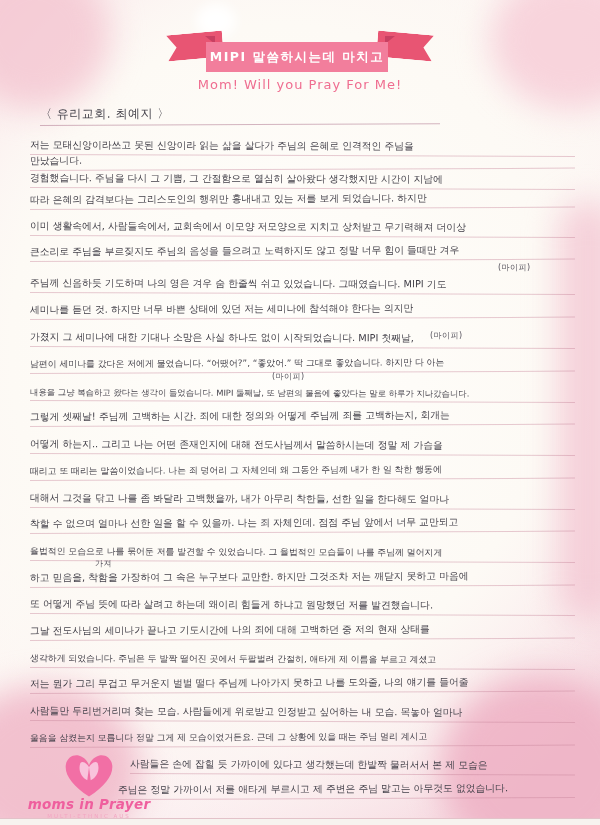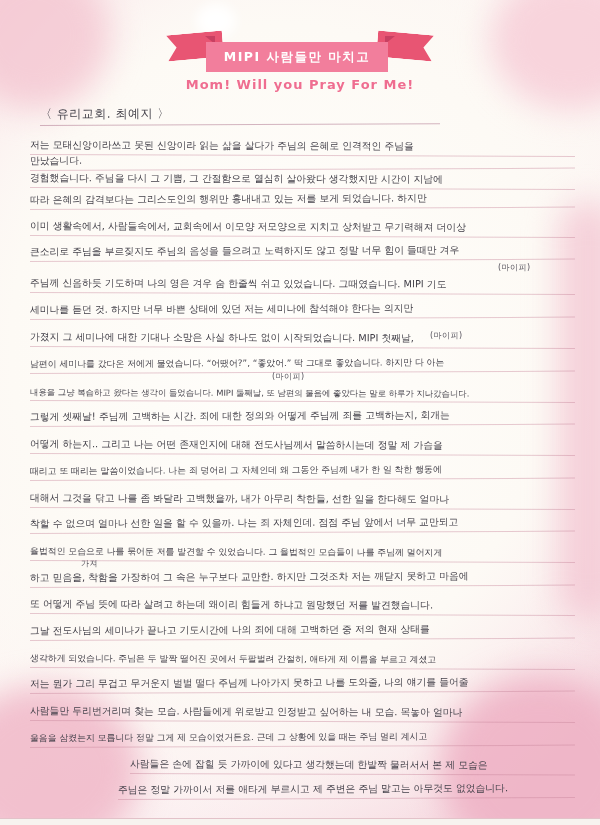--- a/index.html
+++ b/index.html
@@ -25,21 +25,21 @@
   .fold{position:absolute;width:10px;height:8px;background:#c84062;}
   .fold.l{left:205px;top:36px;clip-path:polygon(0 0,100% 100%,100% 0);}
   .fold.r{left:385px;top:36px;clip-path:polygon(0 0,0 100%,100% 0);}
   .band{
     position:absolute;left:206px;top:42px;width:182px;height:30px;background:#f27e9c;
     color:#fff;font-size:12.5px;font-weight:bold;letter-spacing:1.5px;
     display:flex;align-items:center;justify-content:center;white-space:nowrap;
   }
   .subtitle{
     position:absolute;left:150px;top:77px;width:300px;text-align:center;
-    color:#ef6d90;font-size:13px;font-weight:bold;letter-spacing:1px;white-space:nowrap;
+    color:#ef6d90;font-size:13px;font-weight:normal;letter-spacing:1px;white-space:nowrap;
   }
 
   
   .hline{
     position:absolute;left:30px;width:545px;height:22px;
     display:flex;align-items:flex-end;padding-bottom:2px;box-sizing:border-box;
     font-size:9.8px;color:#413f48;white-space:nowrap;overflow:visible;
     border-bottom:1px solid rgba(197,130,152,.42);
     transform-origin:left bottom;
   }
@@ -71,21 +71,21 @@
   <div class="glow tr"></div>
   <div class="glow bl"></div>
   <div class="glow br"></div>
   <div class="glow redge"></div>
   <div class="glow bokeh"></div>
 
   <div class="tail left"></div>
   <div class="tail right"></div>
   <div class="fold l"></div>
   <div class="fold r"></div>
-  <div class="band">MIPI 사람들만 마치고</div>
+  <div class="band">MIPI 말씀하시는데 마치고</div>
   <div class="subtitle">Mom! Will you Pray For Me!</div>
 
   <div class="hline heading" style="top:104px;left:40px;width:400px">〈 유리교회. 최예지 〉</div>
 
   <div class="hline" style="top:133px">저는 모태신앙이라쓰고 못된 신앙이라 읽는 삶을 살다가 주님의 은혜로 인격적인 주님을</div>
   <div class="hline" style="top:149px">만났습니다.</div>
   <div class="hline" style="top:166px">경험했습니다. 주님을 다시 그 기쁨, 그 간절함으로 열심히 살아왔다 생각했지만 시간이 지남에</div>
   <div class="hline" style="top:188px">따라 은혜의 감격보다는 그리스도인의 행위만 흉내내고 있는 저를 보게 되었습니다. 하지만</div>
   <div class="hline" style="top:214px">이미 생활속에서, 사람들속에서, 교회속에서 이모양 저모양으로 지치고 상처받고 무기력해져 더이상</div>
   <div class="hline" style="top:240px">큰소리로 주님을 부르짖지도 주님의 음성을 들으려고 노력하지도 않고 정말 너무 힘이 들때만 겨우</div>
@@ -106,18 +106,27 @@
   <div class="hline sm" style="top:646px">생각하게 되었습니다. 주님은 두 발짝 떨어진 곳에서 두팔벌려 간절히, 애타게 제 이름을 부르고 계셨고</div>
   <div class="hline" style="top:672px">저는 뭔가 그리 무겁고 무거운지 벌벌 떨다 주님께 나아가지 못하고 나를 도와줄, 나의 얘기를 들어줄</div>
   <div class="hline" style="top:699px">사람들만 두리번거리며 찾는 모습. 사람들에게 위로받고 인정받고 싶어하는 내 모습. 목놓아 얼마나</div>
   <div class="hline sm" style="top:726px">울음을 삼켰는지 모릅니다 정말 그게 제 모습이었거든요. 근데 그 상황에 있을 때는 주님 멀리 계시고</div>
   <div class="hline" style="top:752px;left:130px;width:445px">사람들은 손에 잡힐 듯 가까이에 있다고 생각했는데 한발짝 물러서서 본 제 모습은</div>
   <div class="hline" style="top:778px;left:118px;width:457px">주님은 정말 가까이서 저를 애타게 부르시고 제 주변은 주님 말고는 아무것도 없었습니다.</div>
 
   <div class="note" style="top:262px;left:498px">(마이피)</div>
   <div class="note" style="top:330px;left:430px">(마이피)</div>
   <div class="note" style="top:371px;left:272px">(마이피)</div>
-  <div class="note" style="top:558px;left:81px">가져</div>
+  <div class="note" style="top:558px;left:95px">가져</div>
 
+  <div class="logo">
+    <svg width="58" height="50" viewBox="0 0 64 58">
+      <path d="M32 54 C14 42 4 30 5 18 C6 8 16 3 24 8 C28 10 31 14 32 18 C33 14 36 10 40 8 C48 3 58 8 59 18 C60 30 50 42 32 54 Z" fill="#f26fa5"></path>
+      <path d="M22 15 C19 23 23 32 30 35 L32 20 C30 16 25 12 22 15 Z" fill="#f9c3dc"></path>
+      <path d="M42 15 C45 23 41 32 34 35 L32 20 C34 16 39 12 42 15 Z" fill="#f9c3dc"></path>
+    </svg>
+    <div class="wordmark">moms in Prayer</div>
+    <div class="logosub">MULTI-ETHNIC AUS</div>
+  </div>
 
   <div class="scan-edge"></div>
 
 </div>
 
 </body></html>

